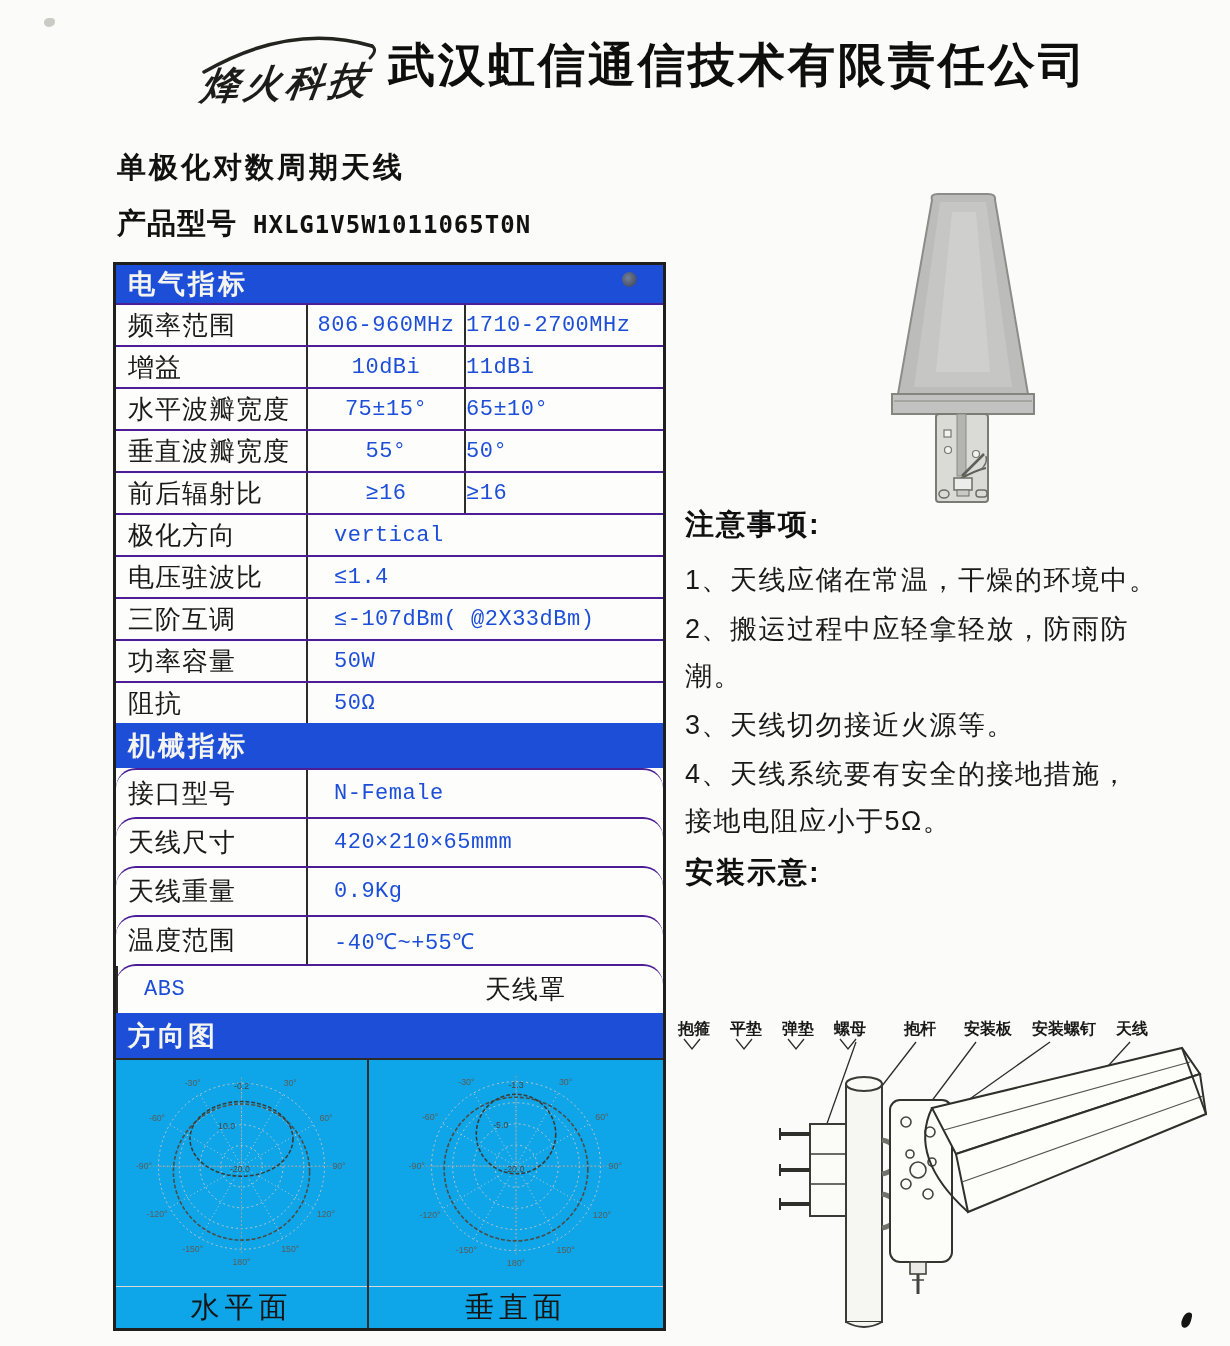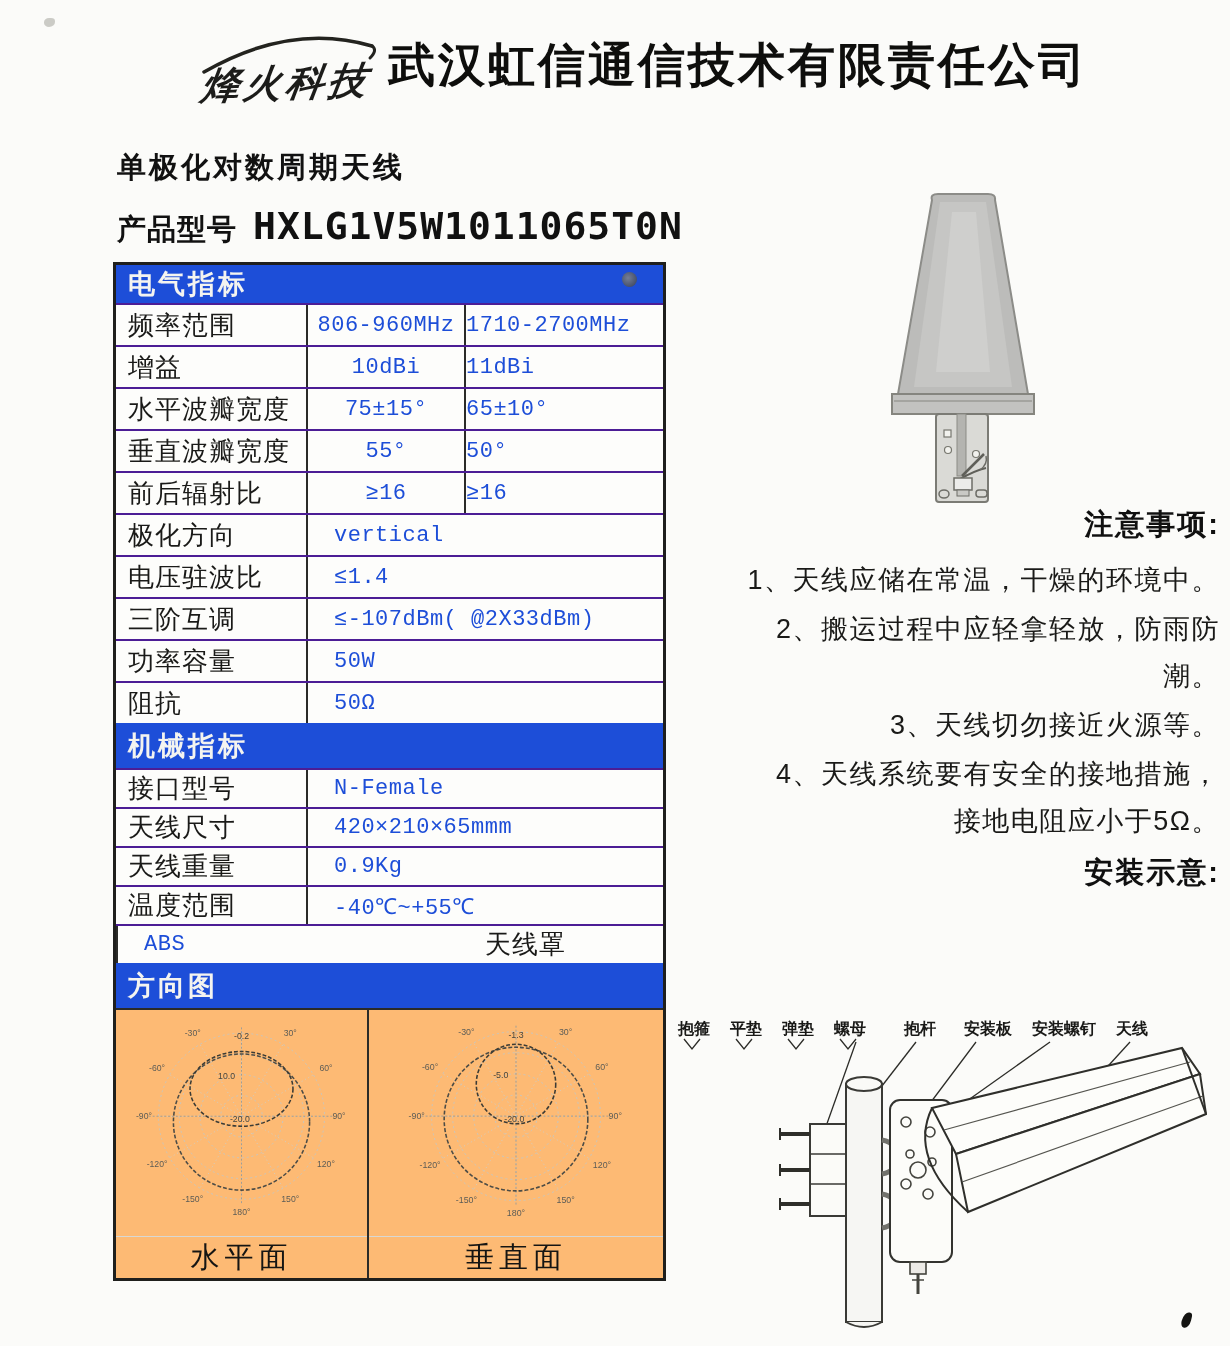--- a/index.html
+++ b/index.html
@@ -8,48 +8,48 @@
 
   
   .logo-wrap { position:absolute; left:196px; top:30px; width:190px; height:90px; }
   .logo-script { position:absolute; left:6px; top:28px; font-family:"DejaVu Serif", serif; font-style:italic; font-weight:bold; font-size:38px; letter-spacing:4px; color:#1c1c1a; transform:skewX(-10deg) rotate(-2deg); }
   .logo-swoosh { position:absolute; left:0; top:0; }
   .company-name { position:absolute; left:388px; top:34px; font-size:47px; font-weight:900; letter-spacing:3px; color:#0e0e0c; }
 
   
   .doc-title { position:absolute; left:117px; top:148px; font-size:29px; font-weight:bold; letter-spacing:3px; color:#111; }
   .model-line { position:absolute; left:117px; top:204px; font-size:29px; font-weight:bold; letter-spacing:1px; color:#111; }
-  .model-value { font-family:"DejaVu Sans Mono", monospace; font-size:38px; font-weight:bold; margin-left:16px; letter-spacing:1px; }
+  .model-value { font-family:"DejaVu Sans Mono", monospace; font-size:24px; font-weight:bold; margin-left:16px; letter-spacing:1px; }
 
   
   .spec-table { position:absolute; left:113px; top:262px; width:553px; border:3px solid #1f1f1d; background:#fdfdfb; }
   .section-bar { position:relative; background:#1d4ed8; color:#f4f4f0; font-weight:bold; font-size:27px; letter-spacing:3px; display:flex; align-items:center; padding-left:12px; }
   .bar-elec { height:38px; }
   .bar-mech, .bar-pattern { height:45px; }
   .bar-smudge { position:absolute; right:26px; top:7px; width:15px; height:15px; border-radius:50%; background:radial-gradient(circle at 40% 40%, #8a8a86, #3a3a38); opacity:.8; }
 
   .spec-row { display:flex; align-items:stretch; height:42px; border-top:2px solid #4c1d95; }
-  .mech-row { height:39px; }
+  .mech-row { height:49px;border-radius:20px; }
   .cell { display:flex; align-items:center; height:100%; }
   .cell.lab { width:190px; padding-left:12px; font-size:26px; color:#1a1a18; letter-spacing:1px; }
   .cell.v2 { width:158px; border-left:2px solid #2b2b28; justify-content:center; }
   .cell.v3 { flex:1; border-left:2px solid #2b2b28; justify-content:flex-start; }
   .cell.merged { flex:1; border-left:2px solid #2b2b28; padding-left:26px; }
   .val { font-family:Liberation Mono, monospace; font-size:22px; color:#1d4ed8; letter-spacing:0.5px; }
 
-  .plots-row { display:flex; height:270px; border-top:2px solid #2b2b28; background:#fdba74; }
+  .plots-row { display:flex; height:270px; border-top:2px solid #2b2b28; background:#0ea5e9; }
   .plot-cell { display:flex; flex-direction:column; }
   .plot-cell.left { width:253px; border-right:2px solid #2b2b28; }
   .plot-cell.right { flex:1; }
   svg.polar { flex:1; width:100%; }
   .plot-caption { height:42px; display:flex; align-items:center; justify-content:center; font-size:29px; letter-spacing:5px; color:#151513; border-top:1px solid #d8d8d4; }
 
   
   .antenna-figure { position:absolute; left:840px; top:182px; }
-  .notes { position:absolute; left:685px; top:505px; width:535px;text-align:right; }
+  .notes { position:absolute; left:685px; top:505px; width:535px; }
   .notes-heading, .install-heading { font-size:29px; font-weight:bold; letter-spacing:2px; color:#101010; margin-bottom:12px; }
   .note-item { font-size:27px; line-height:47px; letter-spacing:1.5px; color:#1a1a18; margin-bottom:2px; }
   .install-heading { margin-top:8px; margin-bottom:0; }
   .install-figure { position:absolute; left:668px; top:1012px; }
 
   
   .smudge-topleft { position:absolute; left:44px; top:18px; width:11px; height:9px; background:#b6b6b0; border-radius:50% 40% 60% 50%; opacity:.7; }
   .mark-bottomright { position:absolute; left:1182px; top:1312px; width:9px; height:16px; background:#141412; border-radius:70% 30% 60% 40%; transform:rotate(14deg); }
 </style>
 </head>

